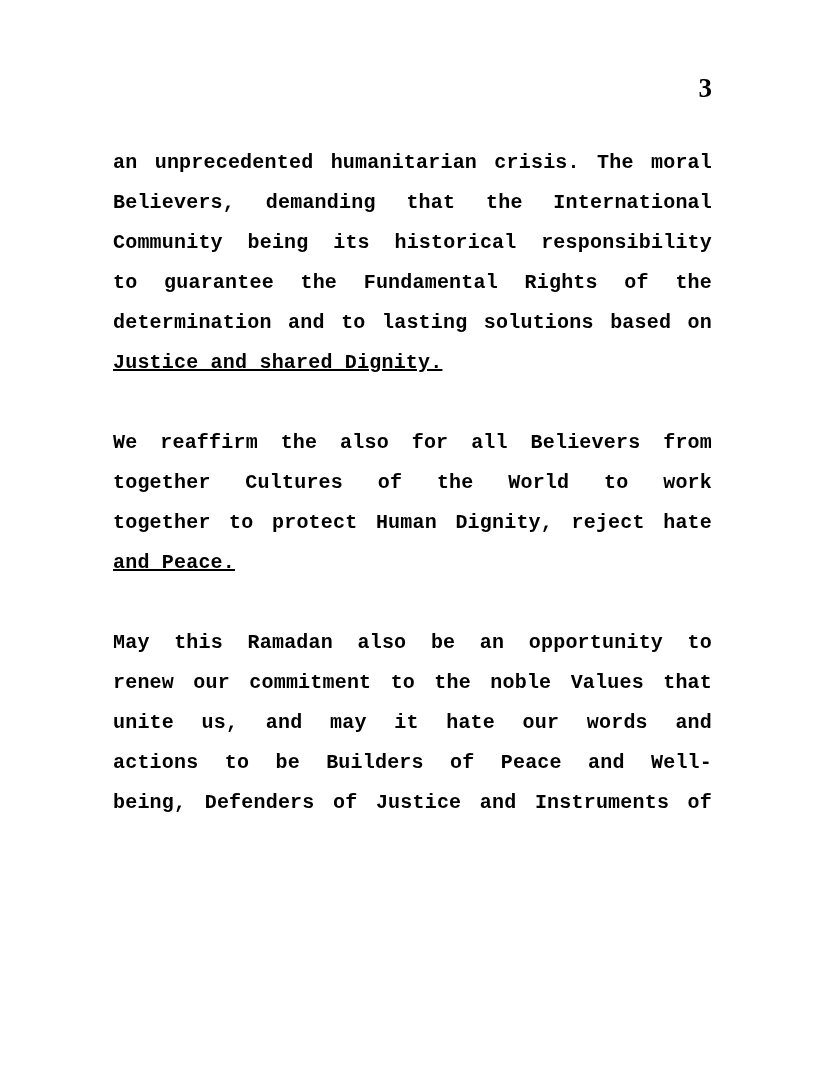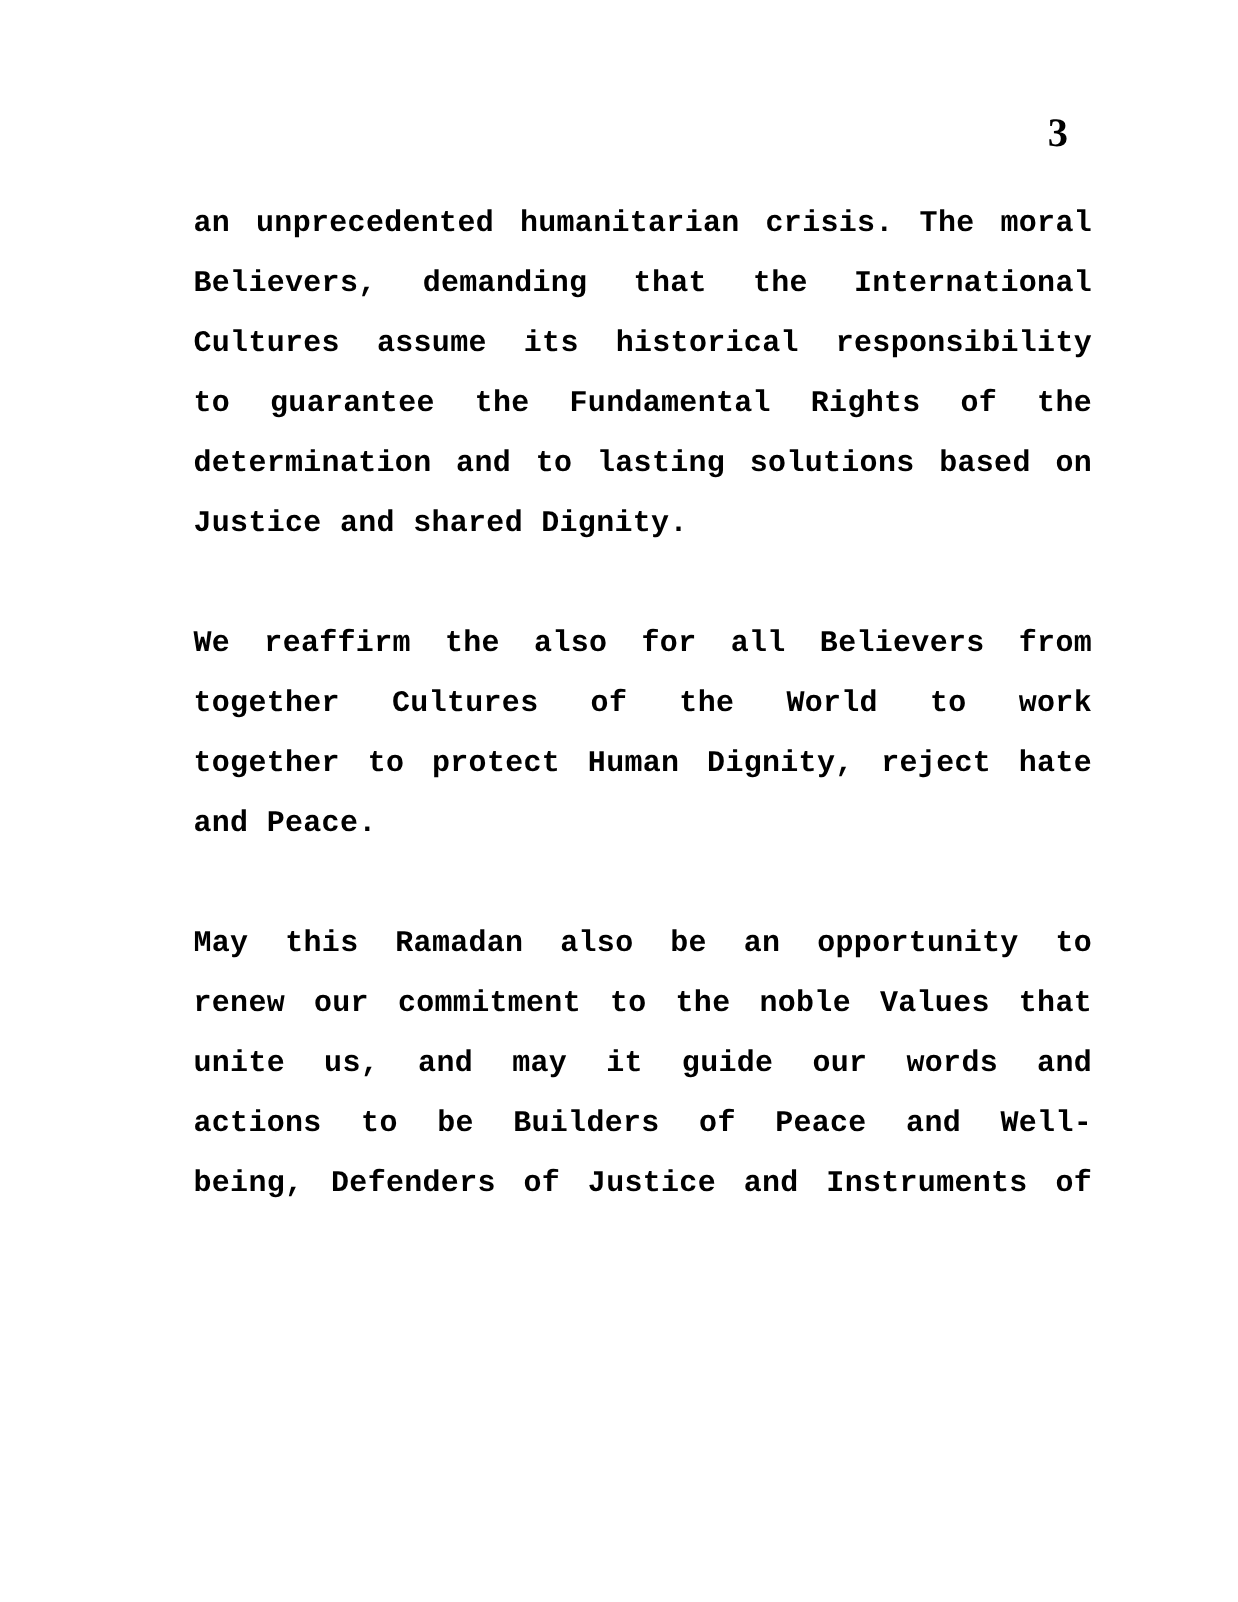--- a/index.html
+++ b/index.html
@@ -23,68 +23,68 @@
     width: 599px;
     text-align: right;
     font-family: "Liberation Serif", "DejaVu Serif", serif;
     font-size: 27px;
     font-weight: 700;
     line-height: 32px;
     color: #000000;
   }
   .text-block {
     position: absolute;
-    top: 130px;
+    top: 143px;
     left: 113px;
     width: 599px;
-    margin-left: 16px;
   }
   .paragraph {
     margin: 0 0 40px 0;
   }
   .line {
     font-size: 20px;
     font-weight: 700;
     line-height: 40px;
     white-space: normal;
     text-align: justify;
     text-align-last: justify;
     letter-spacing: 0.2px;
   }
   .line.no-stretch {
     text-align-last: left;
+    text-decoration: underline;
   }
 </style>
 </head>
 <body>
 
 <div class="page">
 
   <div class="page-number">3</div>
 
   <div class="text-block">
 
     <div class="paragraph">
       <div class="line">an unprecedented humanitarian crisis. The moral</div>
       <div class="line">Believers, demanding that the International</div>
-      <div class="line">Cultures assume its historical responsibility</div>
+      <div class="line">Community being its historical responsibility</div>
       <div class="line">to guarantee the Fundamental Rights of the</div>
       <div class="line">determination and to lasting solutions based on</div>
       <div class="line no-stretch">Justice and shared Dignity.</div>
     </div>
 
     <div class="paragraph">
       <div class="line">We reaffirm the also for all Believers from</div>
       <div class="line">together Cultures of the World to work</div>
       <div class="line">together to protect Human Dignity, reject hate</div>
       <div class="line no-stretch">and Peace.</div>
     </div>
 
     <div class="paragraph">
       <div class="line">May this Ramadan also be an opportunity to</div>
       <div class="line">renew our commitment to the noble Values that</div>
-      <div class="line">unite us, and may it guide our words and</div>
+      <div class="line">unite us, and may it hate our words and</div>
       <div class="line">actions to be Builders of Peace and Well-</div>
       <div class="line">being, Defenders of Justice and Instruments of</div>
     </div>
 
   </div>
 </div>
 
 </body></html>

